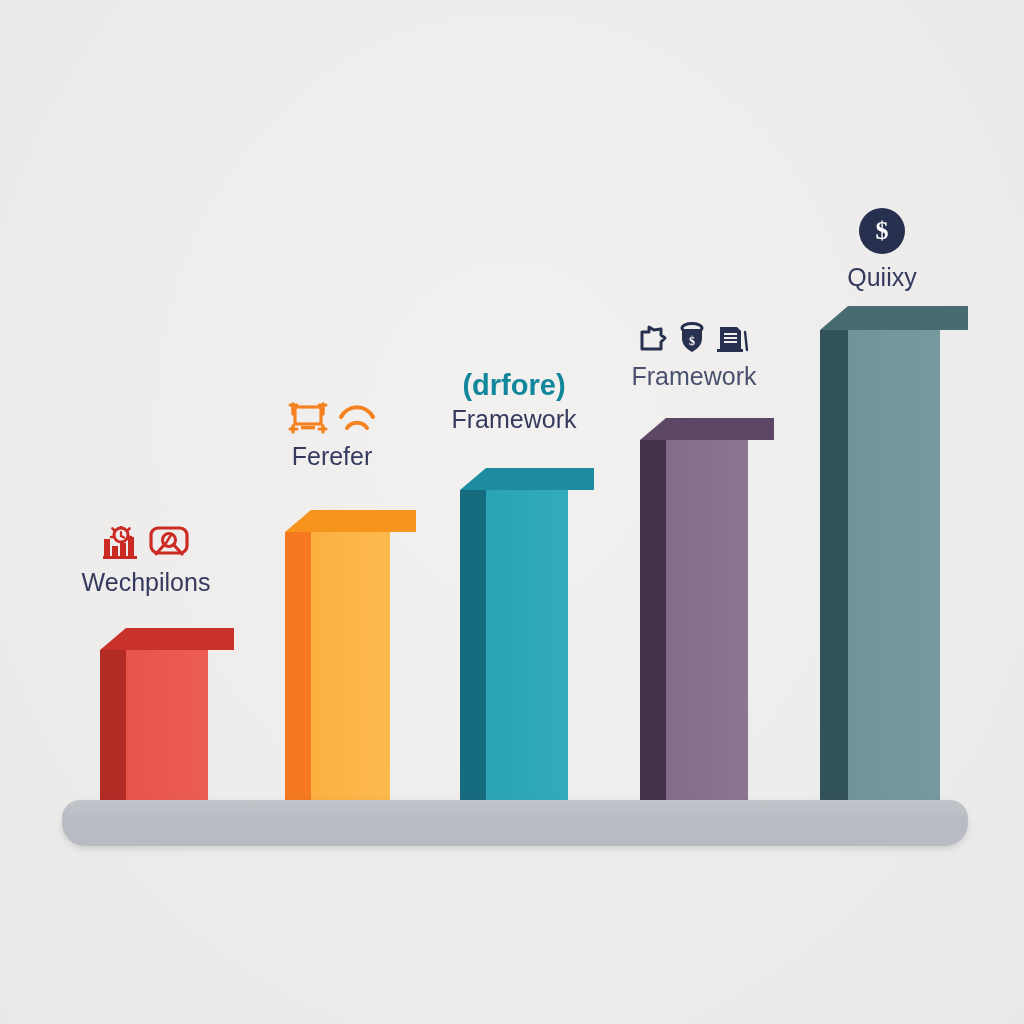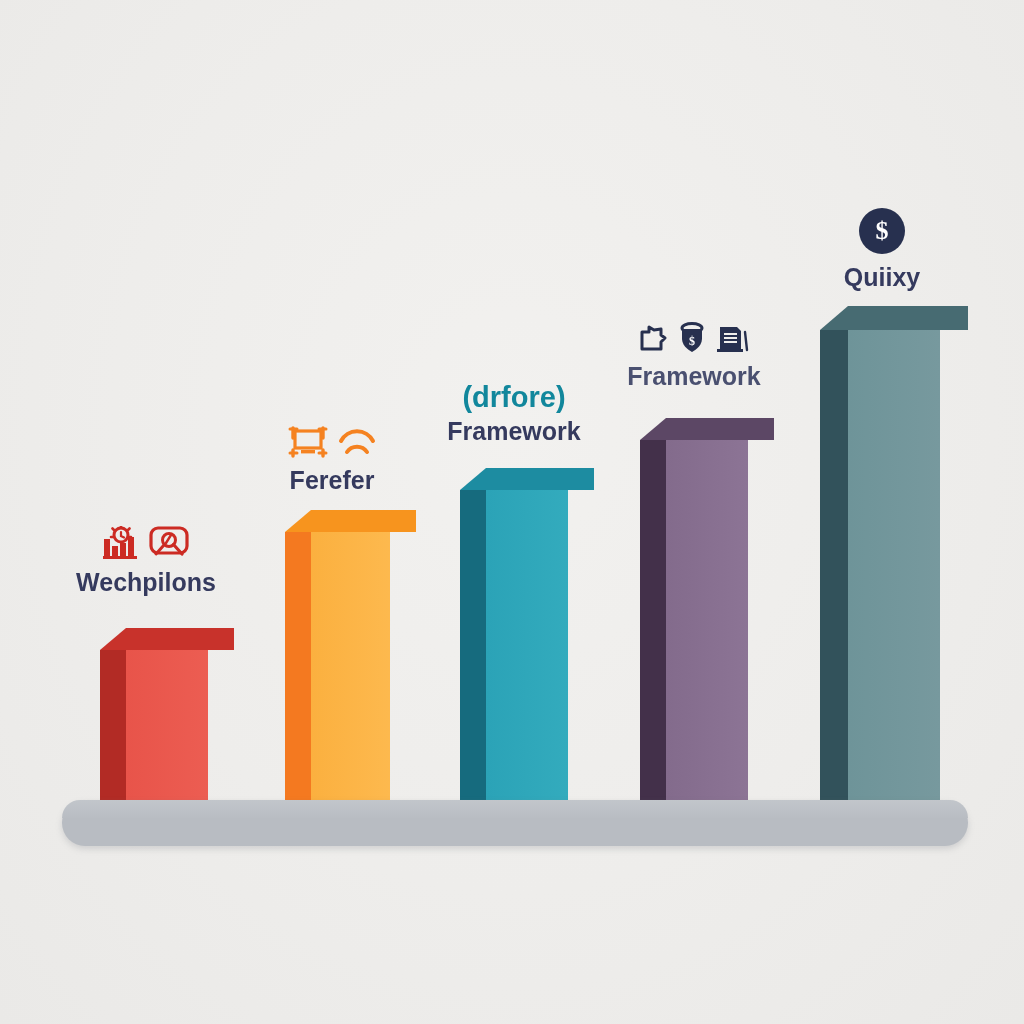--- a/index.html
+++ b/index.html
@@ -73,21 +73,21 @@
   }
   .icon-row {
     display: flex;
     justify-content: center;
     align-items: flex-end;
     gap: 10px;
     margin-bottom: 9px;
     height: 38px;
   }
   .label-text {
-    font-weight: bold;
+    font-weight: normal;
     color: #353a5e;
     white-space: nowrap;
   }
   .label-sub {
     font-weight: bold;
     white-space: nowrap;
   }
 
   .lbl-1 .label-text { font-size: 25px; }
   .lbl-2 .label-text { font-size: 25px; }
@@ -174,37 +174,37 @@
         <rect x="2" y="2" width="36" height="25" rx="7" fill="none" stroke="#cc2b23" stroke-width="3.2"></rect>
         <circle cx="20" cy="14" r="6.5" fill="none" stroke="#cc2b23" stroke-width="3"></circle>
         <path d="M24.5 18.5 L33 28" stroke="#cc2b23" stroke-width="3.2" stroke-linecap="round"></path>
         <path d="M15 19 L7 28" stroke="#cc2b23" stroke-width="3" stroke-linecap="round"></path>
         <path d="M22 9 L17 17" stroke="#cc2b23" stroke-width="2.4" stroke-linecap="round"></path>
       </svg>
     </div>
     <div class="label-text">Wechpilons</div>
   </div>
 
-  <div class="label-block lbl-2" style="left:222px; top:420px; width:220px;">
+  <div class="label-block lbl-2" style="left:222px; top:396px; width:220px;">
     <div class="icon-row">
       <svg width="40" height="32" viewBox="0 0 40 32">
         <rect x="7" y="5" width="26" height="17" fill="none" stroke="#f58220" stroke-width="3.2"></rect>
         <path d="M5 2 L5 12 M35 2 L35 12 M5 24 L5 30 M35 24 L35 30" stroke="#f58220" stroke-width="3.4" stroke-linecap="round"></path>
         <path d="M2 3 L9 3 M31 3 L38 3 M2 27 L9 27 M31 27 L38 27" stroke="#f58220" stroke-width="3" stroke-linecap="round"></path>
         <rect x="13" y="24" width="14" height="3.4" fill="#f58220"></rect>
       </svg>
       <svg width="38" height="32" viewBox="0 0 38 32">
         <path d="M3 15 A18 18 0 0 1 35 15" fill="none" stroke="#f58220" stroke-width="4" stroke-linecap="round"></path>
         <path d="M9 26 A12 12 0 0 1 29 26" fill="none" stroke="#f58220" stroke-width="4" stroke-linecap="round"></path>
       </svg>
     </div>
     <div class="label-text">Ferefer</div>
   </div>
 
-  <div class="label-block lbl-3" style="left:404px; top:382px; width:220px;">
+  <div class="label-block lbl-3" style="left:404px; top:370px; width:220px;">
     <div class="label-sub">(drfore)</div>
     <div class="label-text">Framework</div>
   </div>
 
   <div class="label-block lbl-4" style="left:584px; top:316px; width:220px;">
     <div class="icon-row">
       <svg width="30" height="30" viewBox="0 0 30 30">
         <path d="M3 8 L10 8 L10 3 L15 6 L22 5 L22 11 L26 14 L22 18 L22 25 L3 25 Z" fill="none" stroke="#27304f" stroke-width="3" stroke-linejoin="round"></path>
       </svg>
       <svg width="26" height="32" viewBox="0 0 26 32">

